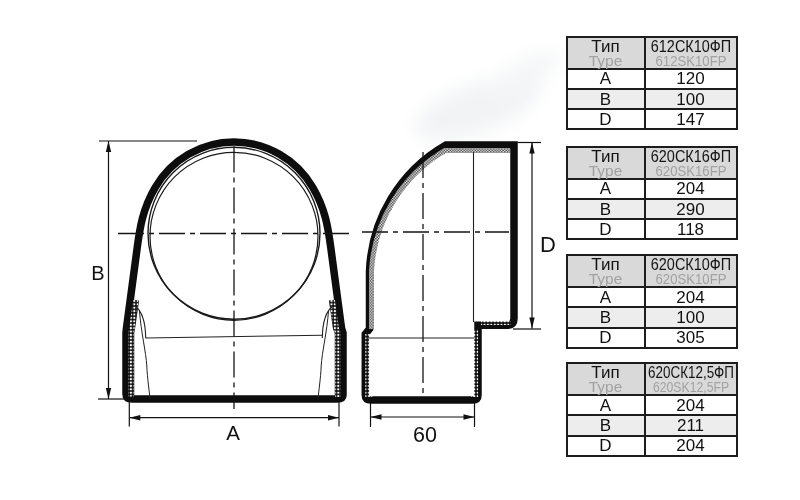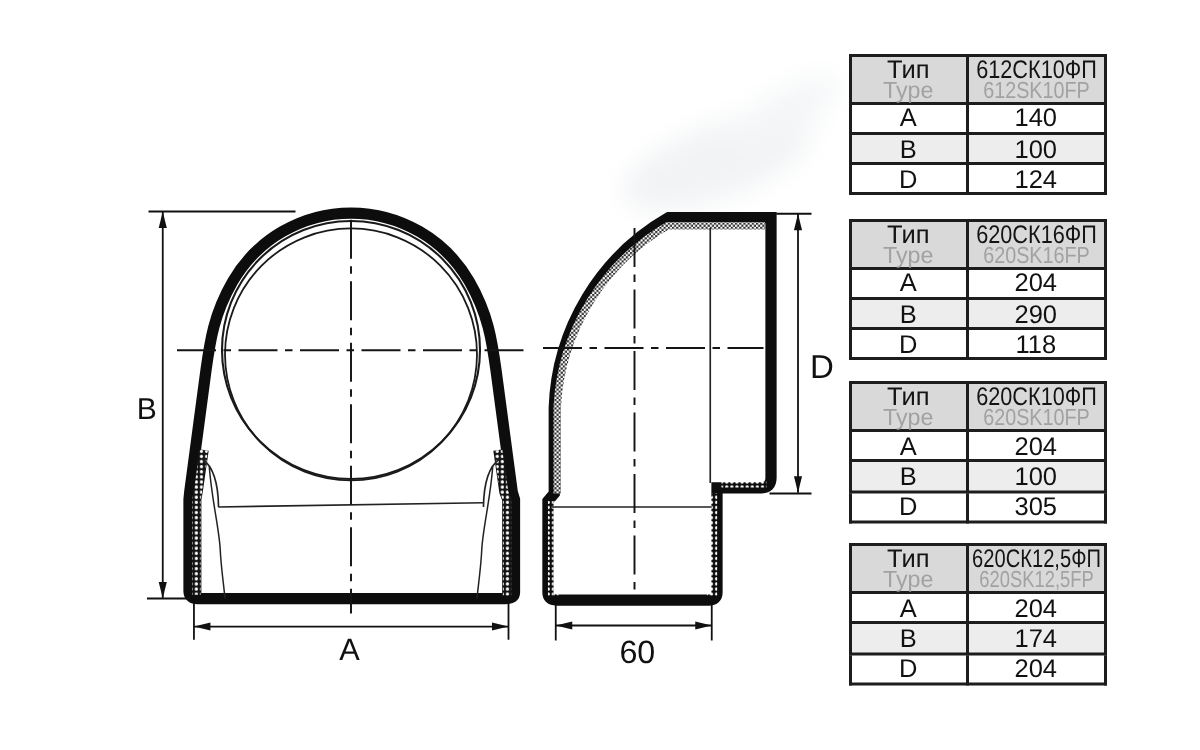--- a/index.html
+++ b/index.html
@@ -157,29 +157,29 @@
             <span class="h1">
               <span class="cnd">612СК10ФП</span>
             </span>
             <span class="h2">
               <span class="cnd">612SK10FP</span>
             </span>
           </td>
         </tr>
   <tr>
           <td class="r">A</td>
-          <td class="r">140</td>
+          <td class="r">120</td>
         </tr>
   <tr>
           <td class="r alt">B</td>
           <td class="r alt">100</td>
         </tr>
   <tr>
           <td class="r">D</td>
-          <td class="r">124</td>
+          <td class="r">147</td>
         </tr>
 </tbody>
     </table>
 
 <table class="tbl" style="left:565.5px;top:145.5px;">
   <tbody>
         <tr>
           <td class="hd c1">
             <span class="h1">Тип</span>
             <span class="h2">Type</span>
@@ -254,21 +254,21 @@
               <span class="cnd2">620SK12,5FP</span>
             </span>
           </td>
         </tr>
   <tr>
           <td class="r">A</td>
           <td class="r">204</td>
         </tr>
   <tr>
           <td class="r alt">B</td>
-          <td class="r alt">174</td>
+          <td class="r alt">211</td>
         </tr>
   <tr>
           <td class="r">D</td>
           <td class="r">204</td>
         </tr>
 </tbody>
     </table>
 </div>
 
 </body></html>

